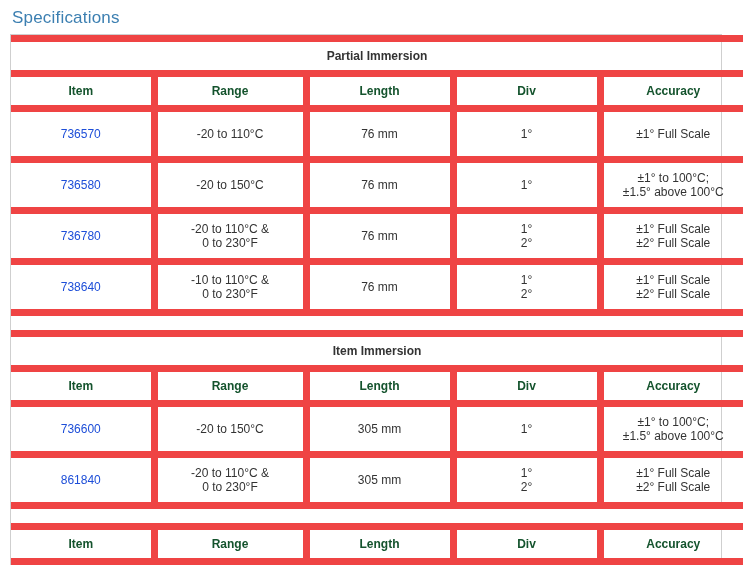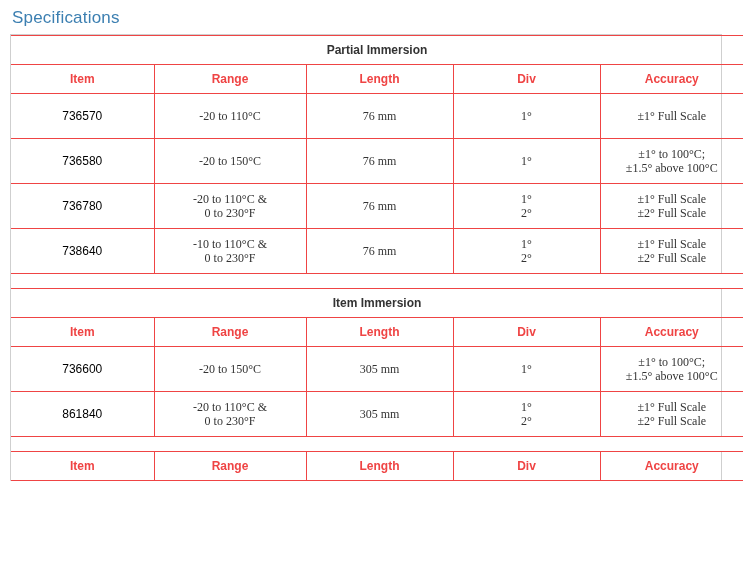--- a/index.html
+++ b/index.html
@@ -33,73 +33,72 @@
     border: 1px solid #cfcfcf;
     border-bottom: none;
     box-sizing: border-box;
   }
   table.spec {
     width: 100%;
     border-collapse: collapse;
     table-layout: fixed;
   }
   table.spec td, table.spec th {
-    border: 1px solid #ef4444;
+    border: 7px solid #ef4444;
     padding: 0;
     text-align: center;
     vertical-align: middle;
     font-weight: normal;
   }
   tr.section-title td {
     font-weight: bold;
     font-size: 12px;
     color: #333;
     height: 22px;
     padding: 3px 0;
     border-left: none;
     border-right: none;
   }
   tr.col-header th {
     font-weight: bold;
     font-size: 12px;
     height: 22px;
     padding: 3px 0;
-    color: #ef4444;
+    color: #14532d;
   }
   tr.col-header th:first-child,
   tr.data td:first-child,
   tr.section-title td:first-child {
     border-left: none;
   }
   tr.col-header th:last-child,
   tr.data td:last-child,
   tr.section-title td:last-child {
     border-right: none;
   }
   tr.data td {
     height: 34px;
     padding: 5px 2px;
     font-size: 12px;
     line-height: 14px;
   }
   tr.data td.item a {
-    color: #000000;
+    color: #1d4ed8;
     text-decoration: none;
     font-size: 12px;
   }
   tr.spacer td {
     height: 14px;
     border-left: none;
     border-right: none;
     border-top: none;
     background: #ffffff;
   }
   .multiline span {
     display: block;
-    font-family: Liberation Serif, serif;
   }
   col.c-item { width: 143px; }
   col.c-range { width: 152px; }
   col.c-length { width: 147px; }
   col.c-div { width: 147px; }
   col.c-acc { width: 143px; }
 </style>
 </head>
 <body>
 

